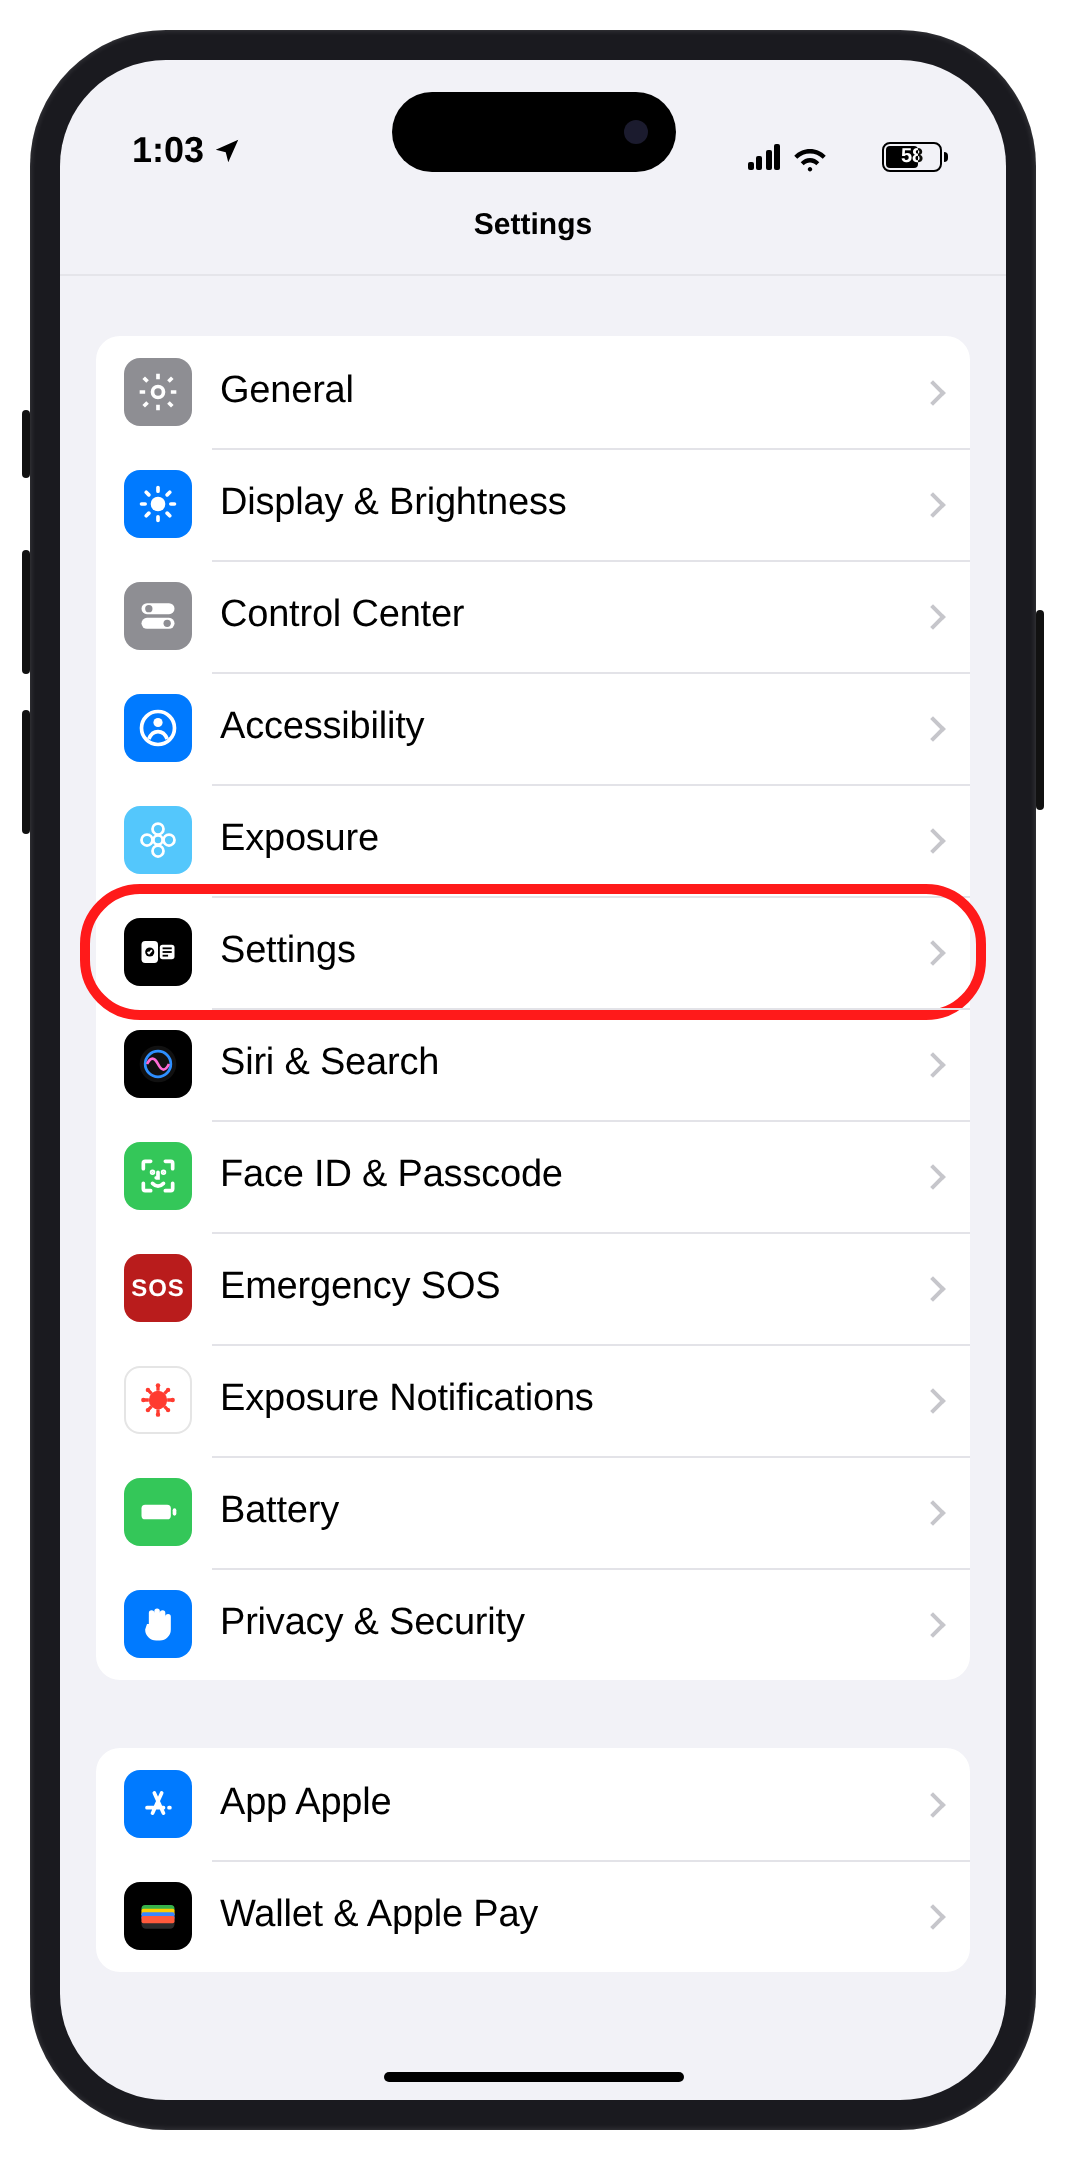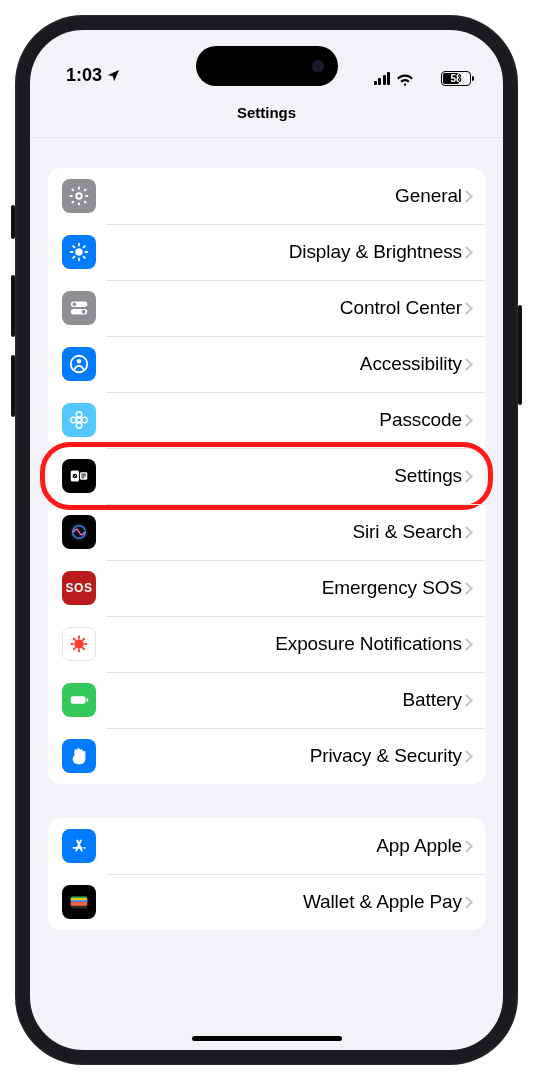--- a/index.html
+++ b/index.html
@@ -59,21 +59,20 @@
       background:#f2f2f7; border-bottom: .5px solid rgba(0,0,0,.05);
     }
     .scroll { flex: 1; overflow: hidden; padding: 0 18px; }
     .group {
       background: #fff; border-radius: 12px; margin-top: 30px;
     }
     .group + .group { margin-top: 34px; }
     .row {
       display: flex; align-items: center; height: 56px; padding: 0 14px;
       position: relative;
-      text-align: right;
     }
     .row + .row::before {
       content:""; position:absolute; top:0; left:58px; right:0; height:.6px; background:#e3e3e8;
     }
     .highlight {
       position: absolute; inset:-6px -8px; border: 5px solid #ff1a1a; border-radius: 30px; pointer-events:none;
     }
     .icon {
       width: 34px; height: 34px; border-radius: 8px; flex-shrink:0;
       display:flex; align-items:center; justify-content:center; color:#fff;
@@ -176,21 +175,21 @@
               <svg width="22" height="22" viewBox="0 0 24 24">
                 <g fill="none" stroke="#fff" stroke-width="1.5">
                   <circle cx="12" cy="12" r="2.5"></circle>
                   <circle cx="12" cy="6" r="3"></circle>
                   <circle cx="12" cy="18" r="3"></circle>
                   <circle cx="6" cy="12" r="3"></circle>
                   <circle cx="18" cy="12" r="3"></circle>
                 </g>
               </svg>
             </div>
-            <div class="label">Passcode</div>
+            <div class="label">Exposure</div>
             <div class="chev"></div>
           </div>
           <div class="row">
             <div class="highlight"></div>
             <div class="icon bg-black">
               <svg width="22" height="22" viewBox="0 0 24 24">
                 <rect x="3" y="6" width="9" height="12" rx="2" fill="#fff"></rect>
                 <circle cx="7.5" cy="12" r="2.5" fill="#000"></circle>
                 <path d="M6.3 12l.8.8 1.6-1.8" stroke="#fff" stroke-width="1" fill="none"></path>
                 <rect x="13" y="8" width="8" height="8" rx="1.5" fill="#fff"></rect>
@@ -204,20 +203,34 @@
           </div>
           <div class="row">
             <div class="icon bg-black">
               <svg width="22" height="22" viewBox="0 0 24 24">
                 <circle cx="12" cy="12" r="10" fill="#111"></circle>
                 <circle cx="12" cy="12" r="7" fill="none" stroke="#2e8fff" stroke-width="1.5"></circle>
                 <path d="M6 12c2-4 4-4 6 0s4 4 6 0" fill="none" stroke="#ff6bd6" stroke-width="1.5"></path>
               </svg>
             </div>
             <div class="label">Siri &amp; Search</div>
+            <div class="chev"></div>
+          </div>
+          <div class="row">
+            <div class="icon bg-green">
+              <svg width="22" height="22" viewBox="0 0 24 24">
+                <g fill="none" stroke="#fff" stroke-width="2" stroke-linecap="round">
+                  <path d="M4 8V5a1 1 0 011-1h3M20 8V5a1 1 0 00-1-1h-3M4 16v3a1 1 0 001 1h3M20 16v3a1 1 0 01-1 1h-3"></path>
+                  <circle cx="9" cy="10" r=".5" fill="#fff"></circle>
+                  <circle cx="15" cy="10" r=".5" fill="#fff"></circle>
+                  <path d="M12 10v3h-1M9 16c1 1 2 1.5 3 1.5s2-.5 3-1.5"></path>
+                </g>
+              </svg>
+            </div>
+            <div class="label">Face ID &amp; Passcode</div>
             <div class="chev"></div>
           </div>
           <div class="row">
             <div class="icon bg-red">
               <span style="color:#fff;font-weight:800;font-size:12px;letter-spacing:.5px">SOS</span>
             </div>
             <div class="label">Emergency SOS</div>
             <div class="chev"></div>
           </div>
           <div class="row">

